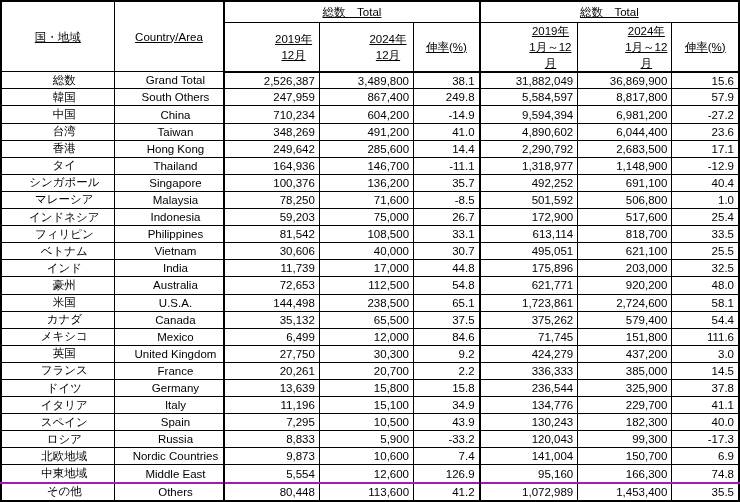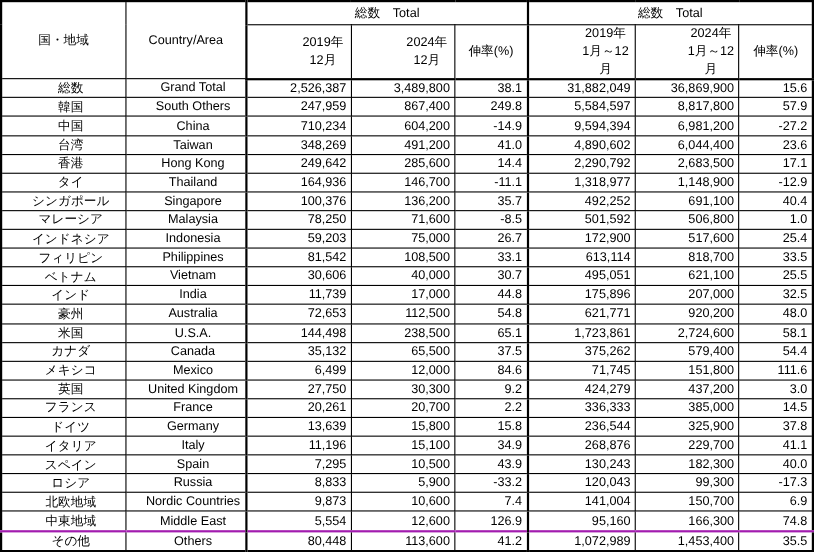--- a/index.html
+++ b/index.html
@@ -23,20 +23,21 @@
     border: 1px solid #000000;
     font-weight: normal;
     overflow: hidden;
     white-space: nowrap;
   }
   thead th {
     font-size: 11.5px;
     text-align: center;
     vertical-align: middle;
     line-height: 1.4;
+    text-decoration: underline;
   }
   thead tr.h1 { height: 21px; }
   thead tr.h2 { height: 33px; }
   thead tr.h2 th { border-bottom: 2px solid #000000; }
   .pre { white-space: pre-line; padding-left: 43px; }
   td.txt {
     font-size: 11.5px;
     text-align: center;
     padding-left: 13px;
     vertical-align: middle;
@@ -196,21 +197,21 @@
         <td class="num">621,100</td>
         <td class="num">25.5</td>
       </tr>
       <tr>
         <td class="txt">インド</td>
         <td class="txt">India</td>
         <td class="num sec">11,739</td>
         <td class="num">17,000</td>
         <td class="num">44.8</td>
         <td class="num sec">175,896</td>
-        <td class="num">207,000</td>
+        <td class="num">203,000</td>
         <td class="num">32.5</td>
       </tr>
       <tr>
         <td class="txt">豪州</td>
         <td class="txt">Australia</td>
         <td class="num sec">72,653</td>
         <td class="num">112,500</td>
         <td class="num">54.8</td>
         <td class="num sec">621,771</td>
         <td class="num">920,200</td>
@@ -275,21 +276,21 @@
         <td class="num sec">236,544</td>
         <td class="num">325,900</td>
         <td class="num">37.8</td>
       </tr>
       <tr>
         <td class="txt">イタリア</td>
         <td class="txt">Italy</td>
         <td class="num sec">11,196</td>
         <td class="num">15,100</td>
         <td class="num">34.9</td>
-        <td class="num sec">268,876</td>
+        <td class="num sec">134,776</td>
         <td class="num">229,700</td>
         <td class="num">41.1</td>
       </tr>
       <tr>
         <td class="txt">スペイン</td>
         <td class="txt">Spain</td>
         <td class="num sec">7,295</td>
         <td class="num">10,500</td>
         <td class="num">43.9</td>
         <td class="num sec">130,243</td>

